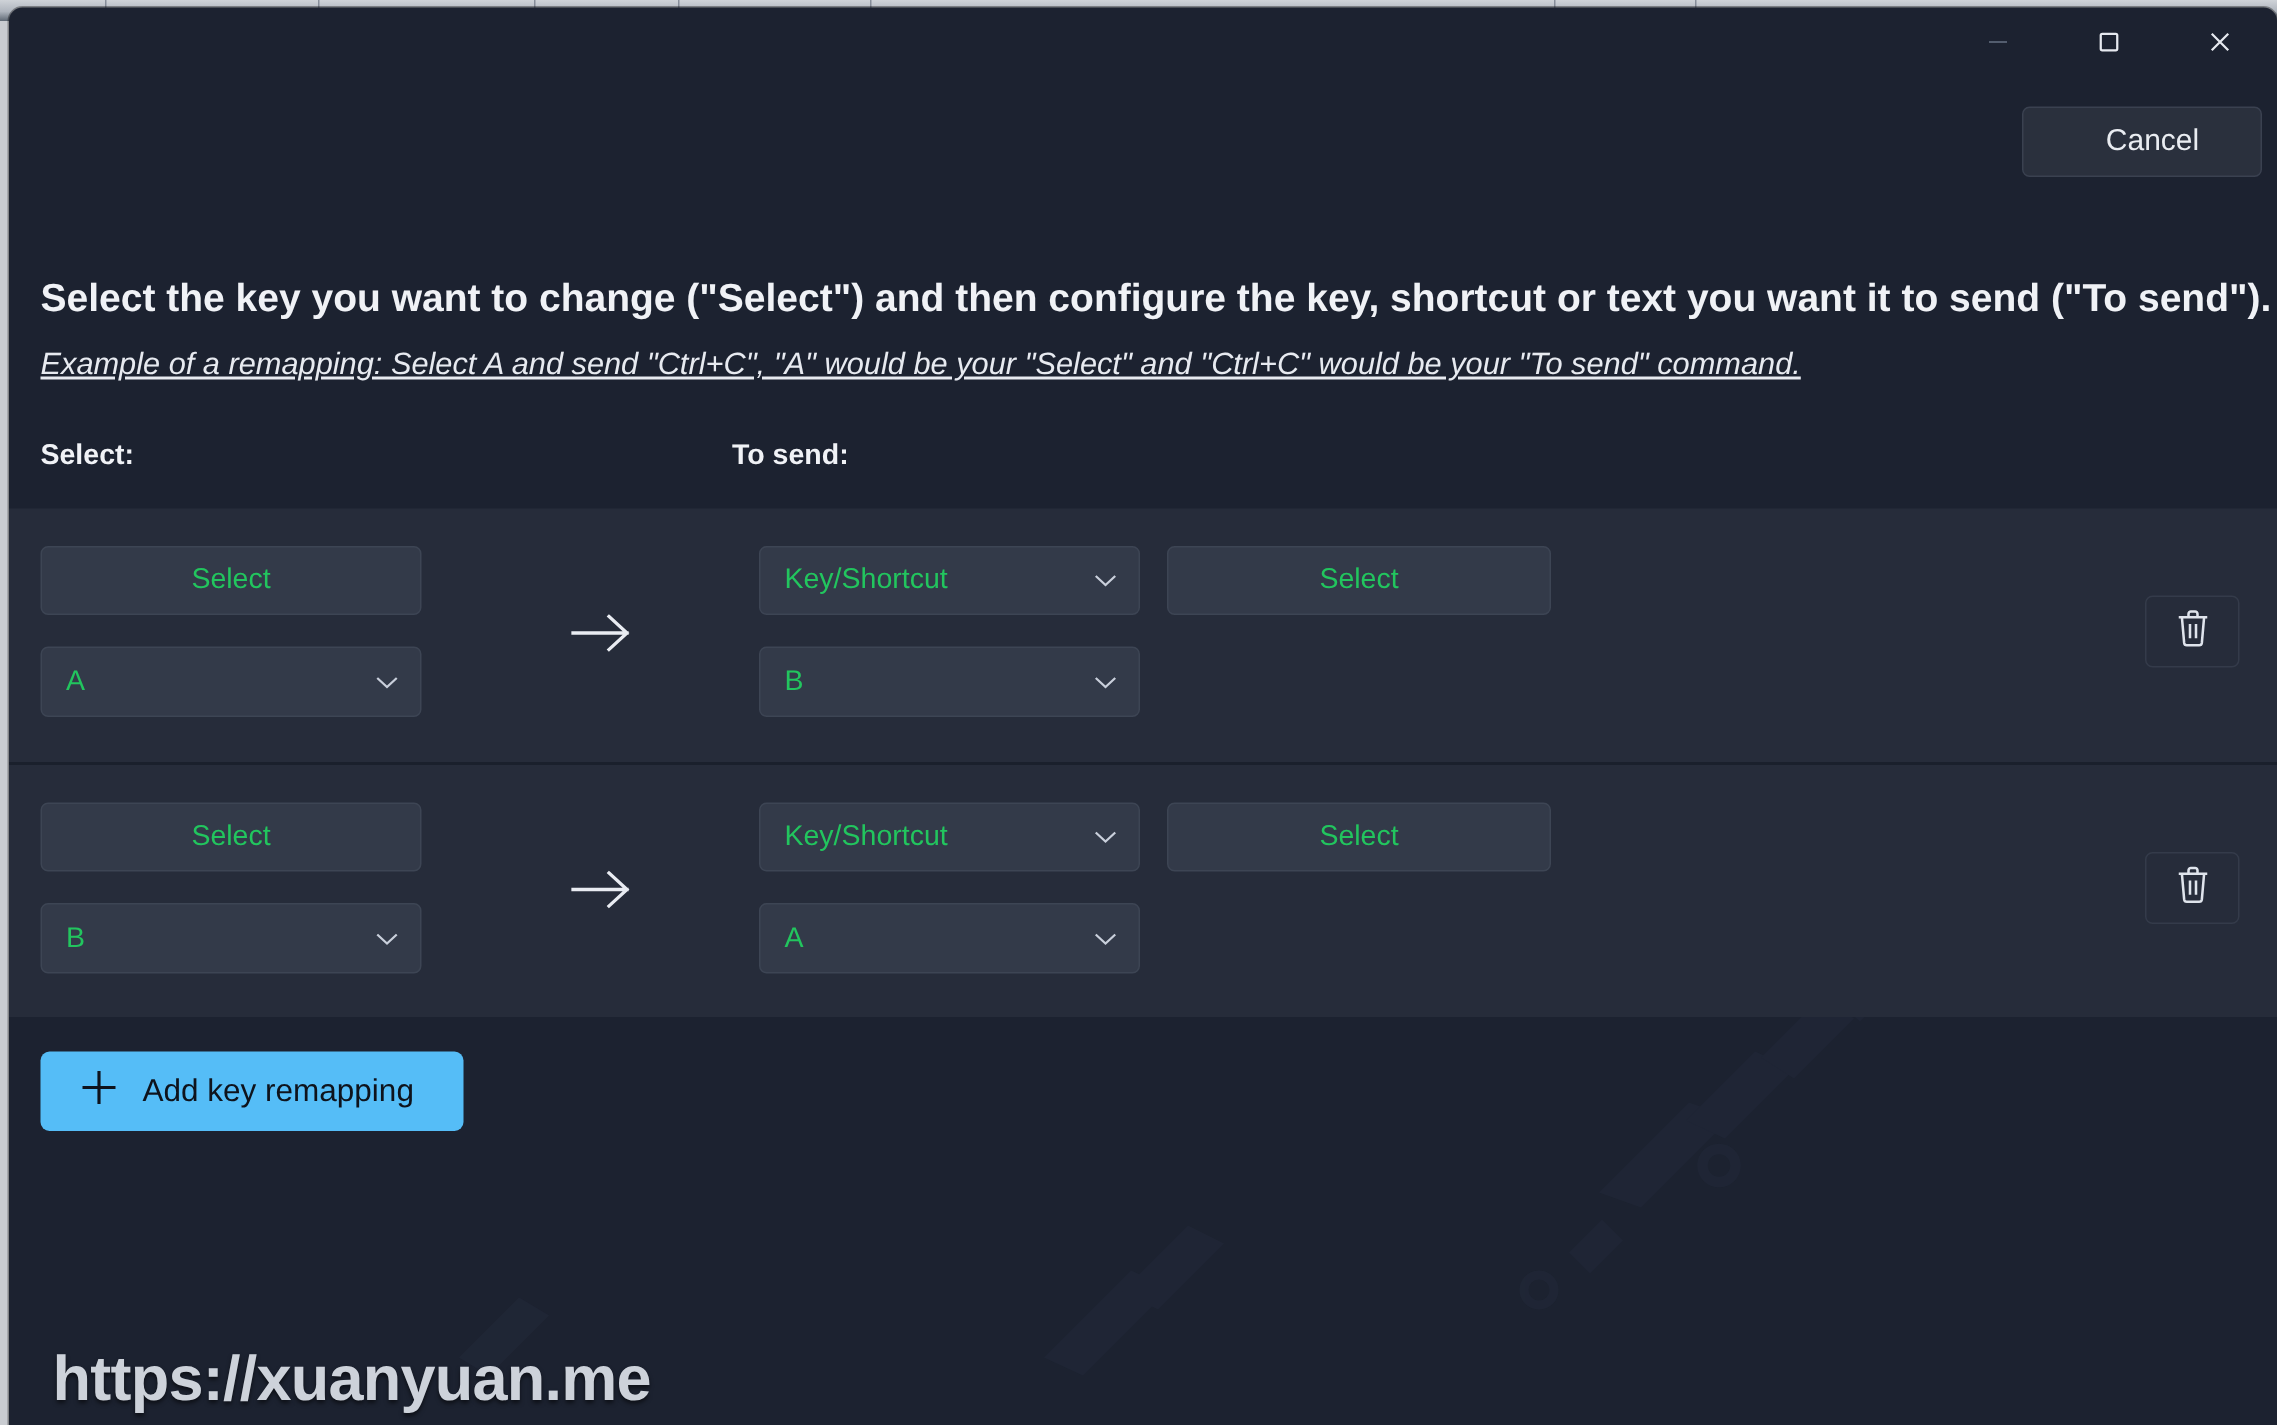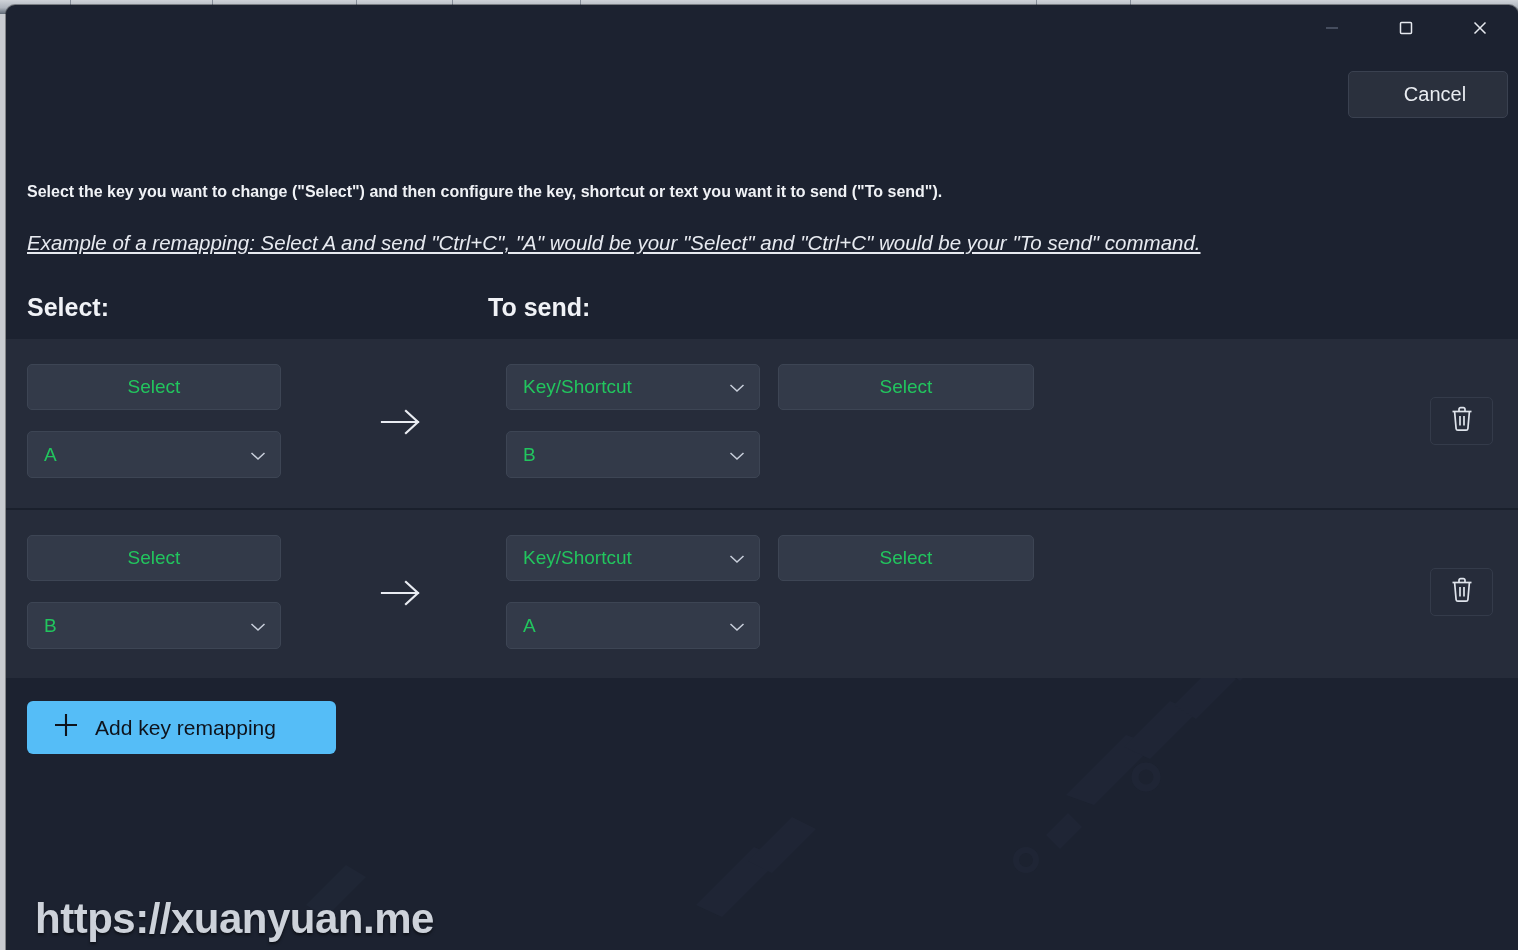--- a/index.html
+++ b/index.html
@@ -104,40 +104,40 @@
     background: #2a303d;
     color: #e9ecf1;
     border: 1px solid #3a4150;
     padding-left: 20px;
   }
 
   
   #instr1 {
     position: absolute;
     left: 21px; top: 178px;
-    font-size: 16px;
+    font-size: 26px;
     font-weight: bold;
     color: #f0f2f6;
     white-space: nowrap;
   }
   #instr2 {
     position: absolute;
     left: 21px; top: 226px;
     font-size: 20.5px;
     font-style: italic;
     color: #e7eaf0;
     white-space: nowrap;
     text-decoration: underline;
   }
 
   
   .colhead {
     position: absolute;
     top: 288px;
-    font-size: 25px;
+    font-size: 19px;
     font-weight: bold;
     color: #f0f2f6;
     white-space: nowrap;
   }
   #head-select { left: 21px; }
   #head-tosend { left: 482px; }
 
   
   #rows-panel {
     position: absolute;
@@ -205,21 +205,21 @@
     justify-content: center;
     cursor: default;
     box-sizing: border-box;
   }
 
   
   #add-button {
     position: absolute;
     left: 21px;
     top: 696px;
-    width: 309px;
+    width: 282px;
     height: 53px;
     border-radius: 6px;
     background: #55bdf7;
     border: none;
     color: #0e131c;
     font-size: 21px;
     font-family: "Liberation Sans", sans-serif;
     display: flex;
     align-items: center;
     cursor: default;

